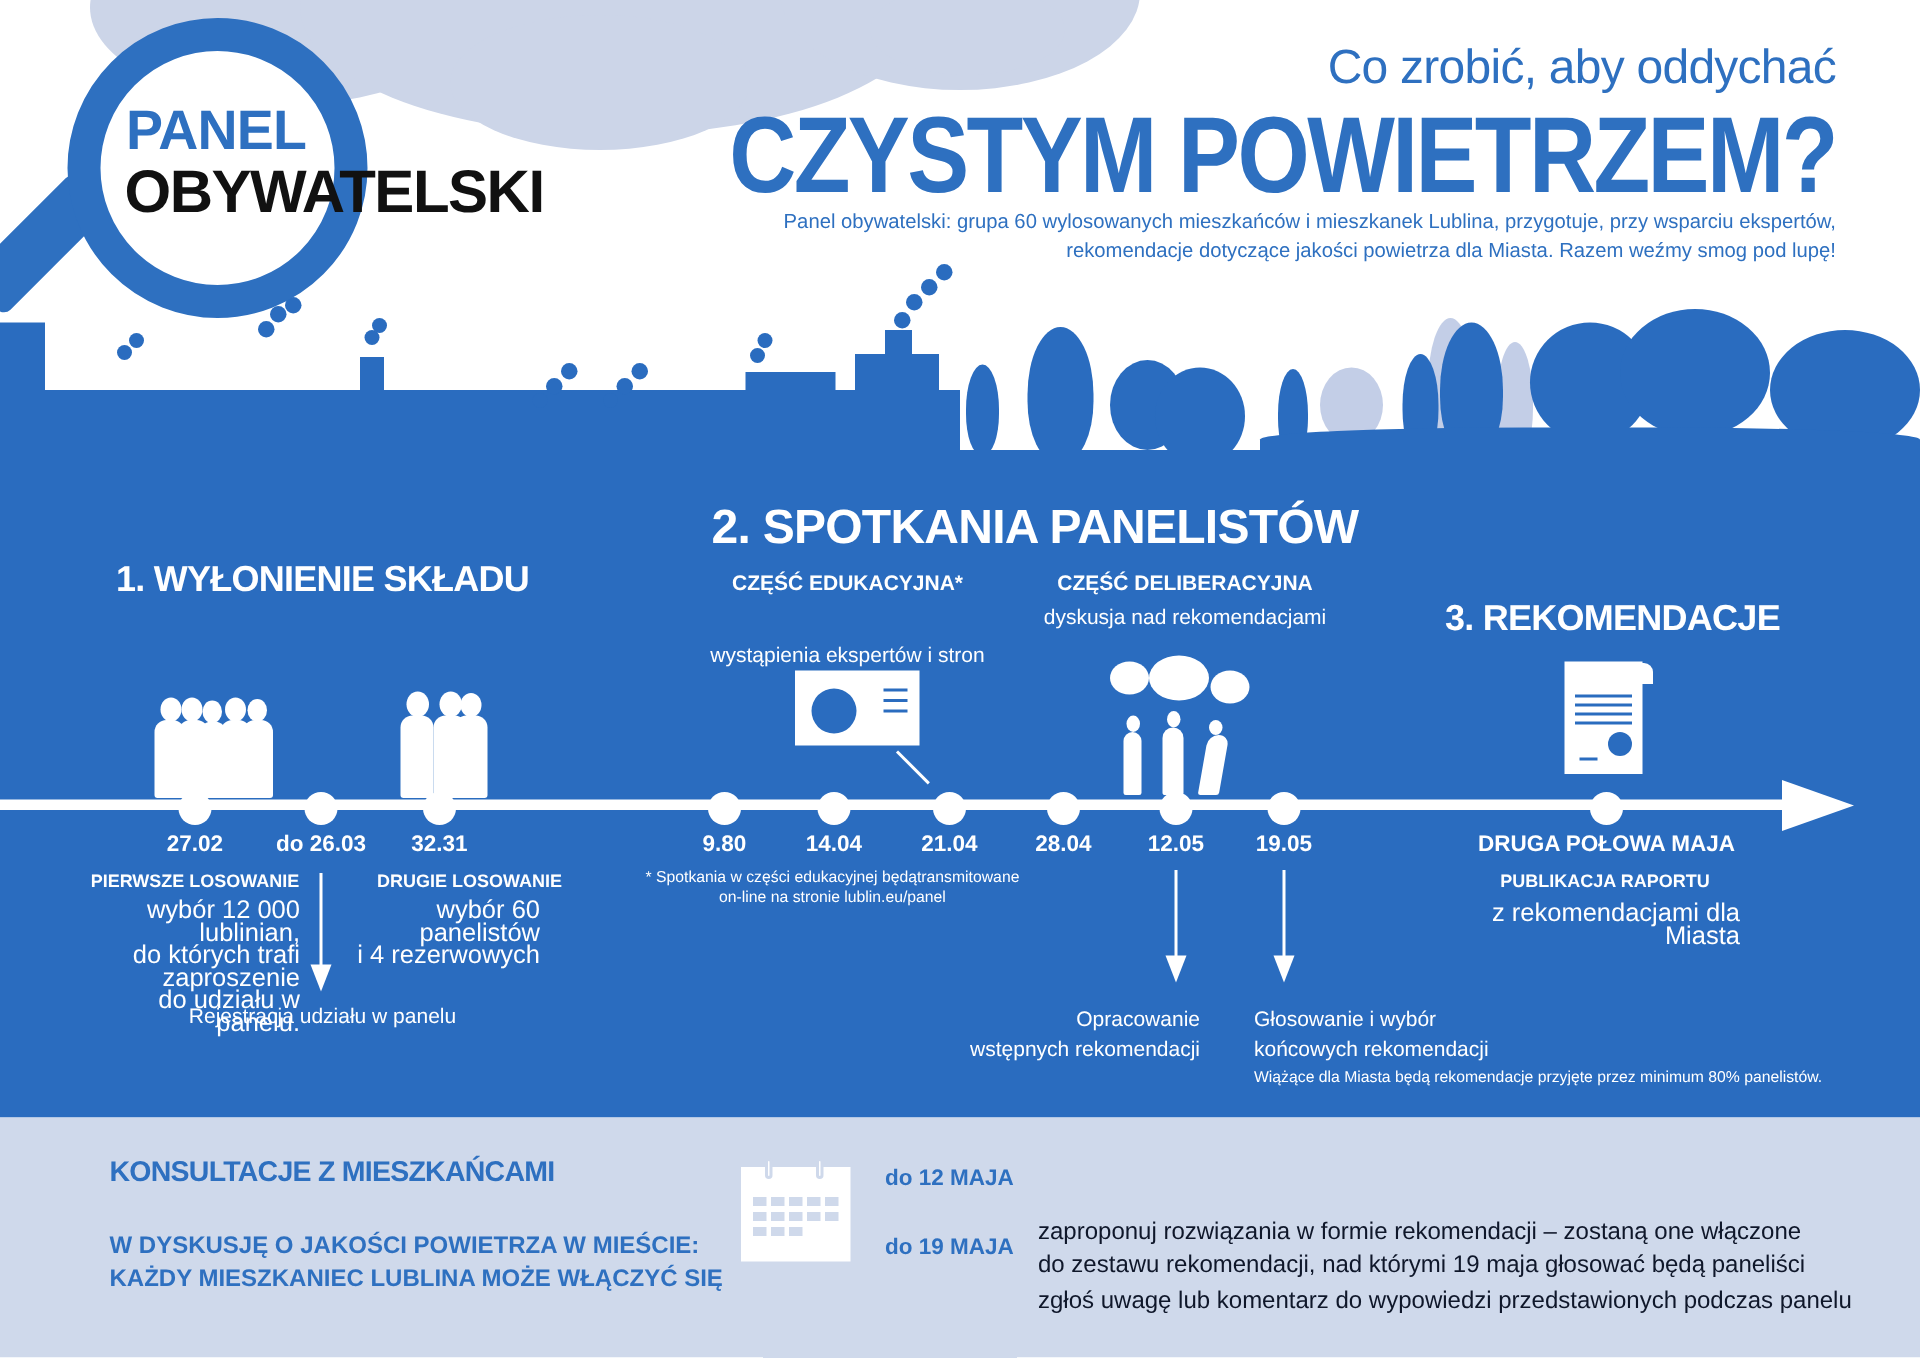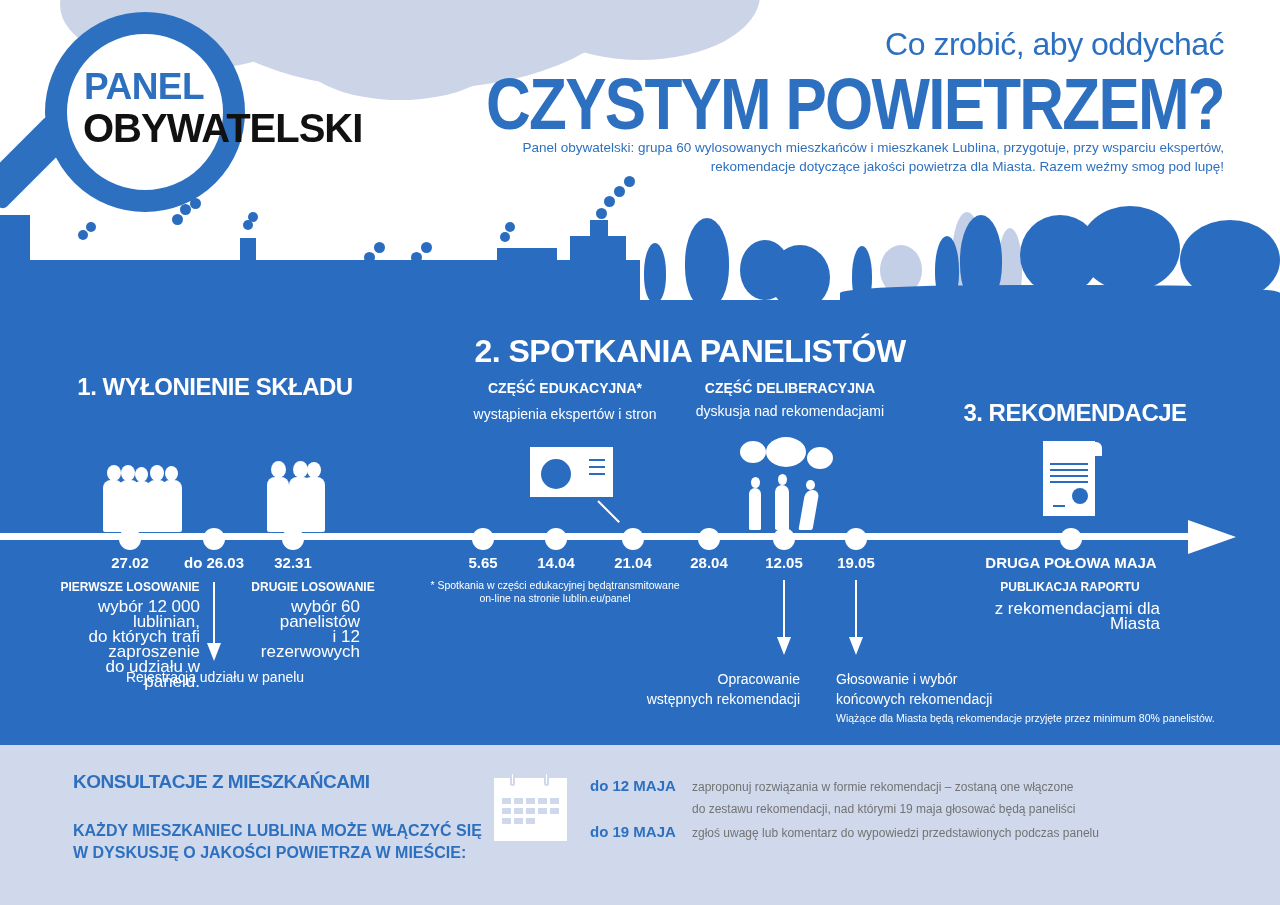--- a/index.html
+++ b/index.html
@@ -52,21 +52,21 @@
   .person { position: absolute; background: #fff; border-radius: 8px 8px 2px 2px; }
   .head { position: absolute; background: #fff; border-radius: 50%; }
 
   
   .cons-title { position: absolute; left: 73px; top: 771px; font-size: 19px; font-weight: bold; color: #2e70c0; letter-spacing: -0.5px; }
   .cons-sub { position: absolute; left: 73px; top: 820px; font-size: 16px; font-weight: bold; color: #2e70c0; line-height: 22px; }
   .cal { position: absolute; left: 494px; top: 778px; width: 73px; height: 63px; background: #fff; }
   .cal-ring { position: absolute; top: -6px; width: 5px; height: 14px; border: 2px solid #cfd9eb; background: #fff; border-radius: 3px; }
   .cal-cell { position: absolute; width: 9px; height: 6px; background: #cfd9eb; }
   .deadline { position: absolute; font-size: 15px; font-weight: bold; color: #2e70c0; }
-  .dl-text { position: absolute; font-size: 12px; color: #737373; line-height: 22px; }
+  .dl-text { position: absolute; font-size: 16px; color: #0f172a; line-height: 22px; margin-top: 35px; }
 </style>
 </head>
 <body>
 
 <div>
   <div class="cloud" style="left:60px; top:-60px; width:260px; height:130px;"></div>
   <div class="cloud" style="left:200px; top:-80px; width:420px; height:170px;"></div>
   <div class="cloud" style="left:300px; top:10px; width:200px; height:90px;"></div>
   <div class="cloud" style="left:520px; top:-70px; width:240px; height:130px;"></div>
   <div class="cloud" style="left:580px; top:-10px; width:130px; height:60px;"></div>
@@ -165,21 +165,21 @@
   <div class="head" style="left:271px; top:461px; width:15px; height:17px;"></div>
   <div class="person" style="left:267px; top:477px; width:22px; height:55px;"></div>
   <div class="head" style="left:293px; top:461px; width:15px; height:17px;"></div>
   <div class="person" style="left:289px; top:477px; width:22px; height:55px;"></div>
   <div class="head" style="left:307px; top:462px; width:14px; height:16px;"></div>
   <div class="person" style="left:303px; top:477px; width:22px; height:55px;"></div>
 </div>
 
 <div class="sec-title big" style="left:440px; top:336px; width:500px;">2. SPOTKANIA PANELISTÓW</div>
 <div class="sub-head" style="left:470px; top:380px; width:190px;">CZĘŚĆ EDUKACYJNA*</div>
-<div class="sub-text" style="left:460px; top:406px; width:210px;">wystąpienia ekspertów i stron</div>
+<div class="sub-text" style="left:460px; top:428px; width:210px;">wystąpienia ekspertów i stron</div>
 <div class="sub-head" style="left:690px; top:380px; width:200px;">CZĘŚĆ DELIBERACYJNA</div>
 <div class="sub-text" style="left:680px; top:403px; width:220px;">dyskusja nad rekomendacjami</div>
 
 <div>
   <div class="abs" style="left:530px; top:447px; width:83px; height:50px; background:#fff;"></div>
   <div class="abs" style="left:541px; top:459px; width:30px; height:30px; border-radius:50%; background:#2a6cbf;"></div>
   <div class="abs" style="left:589px; top:459px; width:16px; height:2px; background:#2a6cbf;"></div>
   <div class="abs" style="left:589px; top:466px; width:16px; height:2px; background:#2a6cbf;"></div>
   <div class="abs" style="left:589px; top:473px; width:16px; height:2px; background:#2a6cbf;"></div>
   <div class="abs" style="left:598px; top:500px; width:30px; height:2px; background:#fff; transform:rotate(45deg); transform-origin:left center;"></div>
@@ -212,21 +212,21 @@
 <div class="tl-line"></div>
 <div class="tl-arrow"></div>
 <div id="timeline-dates">
     <div class="dot" style="left: 130px;"></div>
     <div class="date" style="left: 130px;">27.02</div>
     <div class="dot" style="left: 214px;"></div>
     <div class="date" style="left: 214px;">do 26.03</div>
     <div class="dot" style="left: 293px;"></div>
     <div class="date" style="left: 293px;">32.31</div>
     <div class="dot" style="left: 483px;"></div>
-    <div class="date" style="left: 483px;">5.65</div>
+    <div class="date" style="left: 483px;">9.80</div>
     <div class="dot" style="left: 556px;"></div>
     <div class="date" style="left: 556px;">14.04</div>
     <div class="dot" style="left: 633px;"></div>
     <div class="date" style="left: 633px;">21.04</div>
     <div class="dot" style="left: 709px;"></div>
     <div class="date" style="left: 709px;">28.04</div>
     <div class="dot" style="left: 784px;"></div>
     <div class="date" style="left: 784px;">12.05</div>
     <div class="dot" style="left: 856px;"></div>
     <div class="date" style="left: 856px;">19.05</div>
@@ -241,21 +241,21 @@
   <div>zaproszenie</div>
   <div>do udziału w panelu.</div>
 </div>
 <div class="vline" style="left:213px; top:582px; height:62px;"></div>
 <div class="varrow" style="left:207px; top:643px;"></div>
 <div class="sub-text" style="left:110px; top:669px; width:210px;">Rejestracja udziału w panelu</div>
 
 <div class="ev-title" style="left:248px; top:580px; width:130px;">DRUGIE LOSOWANIE</div>
 <div class="ev-text" style="left:230px; top:599px; width:130px;">
   <div>wybór 60 panelistów</div>
-  <div>i 12 rezerwowych</div>
+  <div>i 4 rezerwowych</div>
 </div>
 
 <div class="note" style="left:420px; top:579px; width:270px;">
   <div>* Spotkania w części edukacyjnej będątransmitowane</div>
   <div>on-line na stronie lublin.eu/panel</div>
 </div>
 
 <div class="vline" style="left:783px; top:580px; height:58px;"></div>
 <div class="varrow" style="left:777px; top:637px;"></div>
 <div class="vline" style="left:855px; top:580px; height:58px;"></div>
@@ -269,22 +269,22 @@
   <div>Głosowanie i wybór</div>
   <div>końcowych rekomendacji</div>
 </div>
 <div class="note" style="left:836px; top:712px; width:400px; text-align:left;">Wiążące dla Miasta będą rekomendacje przyjęte przez minimum 80% panelistów.</div>
 
 <div class="ev-title" style="left:990px; top:580px; width:160px;">PUBLIKACJA RAPORTU</div>
 <div class="ev-text" style="left:980px; top:601px; width:180px;">z rekomendacjami dla Miasta</div>
 
 <div class="cons-title">KONSULTACJE Z MIESZKAŃCAMI</div>
 <div class="cons-sub">
+  <div>W DYSKUSJĘ O JAKOŚCI POWIETRZA W MIEŚCIE:</div>
   <div>KAŻDY MIESZKANIEC LUBLINA MOŻE WŁĄCZYĆ SIĘ</div>
-  <div>W DYSKUSJĘ O JAKOŚCI POWIETRZA W MIEŚCIE:</div>
 </div>
 
 <div class="cal">
   <div class="cal-ring" style="left:16px;"></div>
   <div class="cal-ring" style="left:50px;"></div>
   <div class="cal-cell" style="left:8px; top:20px;"></div>
   <div class="cal-cell" style="left:20px; top:20px;"></div>
   <div class="cal-cell" style="left:32px; top:20px;"></div>
   <div class="cal-cell" style="left:44px; top:20px;"></div>
   <div class="cal-cell" style="left:56px; top:20px;"></div>

